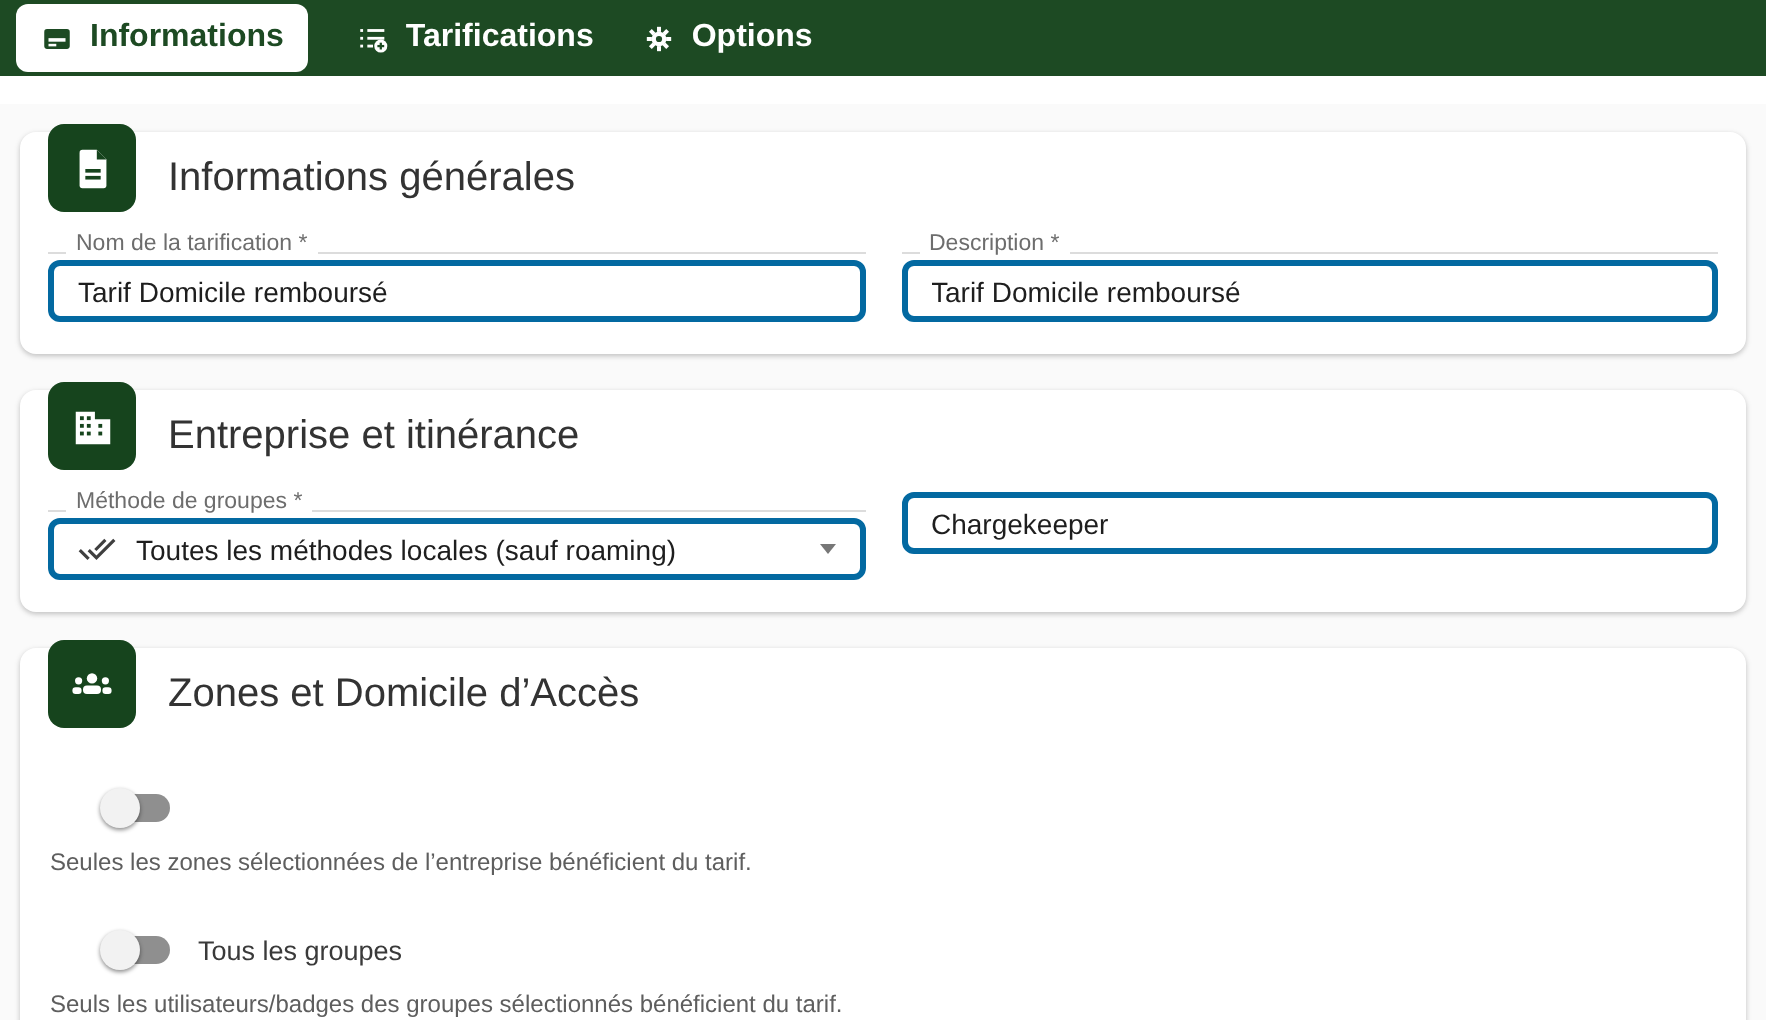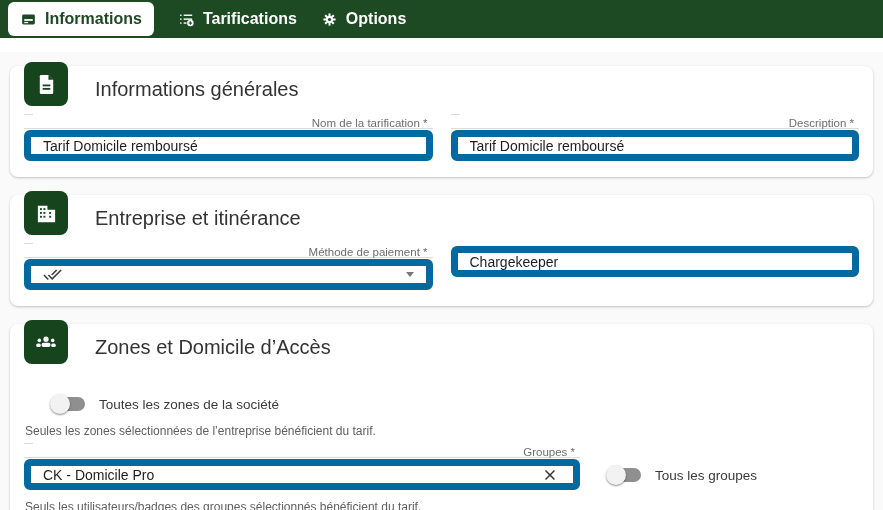--- a/index.html
+++ b/index.html
@@ -41,21 +41,21 @@
   .card {
     background: #ffffff;
     border-radius: 8px;
     box-shadow: 0 1px 3px rgba(0,0,0,.14), 0 1px 2px rgba(0,0,0,.10);
     padding: 0 14px 16px;
     margin-bottom: 18px;
   }
   .card-head {
     display: flex;
     align-items: center;
-    gap: 27px;
+    gap: 16px;
     height: 46px;
   }
   .icon-sq {
     width: 44px; height: 44px;
     border-radius: 8px;
     background: #16441d;
     display: flex; align-items: center; justify-content: center;
     position: relative; top: -5px;
     flex: 0 0 auto;
   }
@@ -67,29 +67,28 @@
     column-gap: 18px;
     margin-top: 2px;
   }
   .lblrow {
     display: flex;
     align-items: flex-end;
     height: 13px;
     font-size: 11.5px;
     color: #6d6d6d;
     line-height: 13px;
-    flex-direction: column;
   }
   .lblrow .seg  { width: 9px; border-bottom: 1px solid #dcdcdc; align-self: stretch; }
   .lblrow .line { flex: 1;   border-bottom: 1px solid #dcdcdc; align-self: stretch; }
   .lblrow .lbl  { padding: 0 5px; transform: translateY(2px); white-space: nowrap; }
   .box {
     margin-top: 3px;
     height: 31px;
-    border: 7px solid #0369a1;
+    border: 3px solid #0369a1;
     border-radius: 6px;
     background: #ffffff;
     display: flex;
     align-items: center;
     padding: 0 12px;
     font-size: 14px;
     color: #1e1e1e;
     gap: 10px;
   }
   .box input {
@@ -240,29 +239,30 @@
             <rect x="14.8" y="14.4" width="2" height="2"></rect>
           </g>
         </svg>
       </div>
       <h2 class="card-title">Entreprise et itinérance</h2>
     </div>
     <div class="fields-2col">
       <div class="field">
         <div class="lblrow">
           <span class="seg"></span>
-          <span class="lbl">Méthode de paiement *</span>
+          <span class="lbl">Méthode de groupes *</span>
           <span class="line"></span>
         </div>
         <div class="box select-box">
           <span style="display:flex;">
             <svg width="19" height="19" viewBox="0 0 24 24" fill="#3f3f3f">
               <path d="M18 7l-1.41-1.41-6.34 6.34 1.41 1.41L18 7zm4.24-1.41L11.66 16.17 7.48 12l-1.41 1.41L11.66 19l12-12-1.42-1.41zM.41 13.41L6 19l1.41-1.41L1.83 12 .41 13.41z"></path>
             </svg>
           </span>
+          <span>Toutes les méthodes locales (sauf roaming)</span>
           <span class="grow"></span>
           <span class="caret"></span>
         </div>
       </div>
       <div class="field">
         <div class="box">
           <input type="text" value="Chargekeeper" style="">
         </div>
       </div>
     </div>
@@ -282,42 +282,25 @@
       </div>
       <h2 class="card-title">Zones et Domicile d’Accès</h2>
     </div>
 
     <div class="zg-row mt6">
       <div class="toggle-block">
         <span class="toggle">
           <span class="track"></span>
             <span class="thumb"></span>
         </span>
-        <span class="toggle-label">Toutes les zones de la société</span>
       </div>
     </div>
     <p class="helper">Seules les zones sélectionnées de l’entreprise bénéficient du tarif.</p>
 
     <div class="zg-row">
-      <div class="fld-wrap">
-        <div class="lblrow">
-          <span class="seg"></span>
-          <span class="lbl">Groupes *</span>
-          <span class="line"></span>
-        </div>
-        <div class="box">
-          <input type="text" value="CK - Domicile Pro" style="">
-          <button class="clear-btn">
-            <svg width="14" height="14" viewBox="0 0 14 14">
-              <line x1="2.5" y1="2.5" x2="11.5" y2="11.5" stroke="#333333" stroke-width="1.5"></line>
-              <line x1="11.5" y1="2.5" x2="2.5" y2="11.5" stroke="#333333" stroke-width="1.5"></line>
-            </svg>
-          </button>
-        </div>
-      </div>
       <div class="toggle-block">
         <span class="toggle">
           <span class="track"></span>
             <span class="thumb"></span>
         </span>
         <span class="toggle-label">Tous les groupes</span>
       </div>
     </div>
     <p class="helper">Seuls les utilisateurs/badges des groupes sélectionnés bénéficient du tarif.</p>
   </section>

